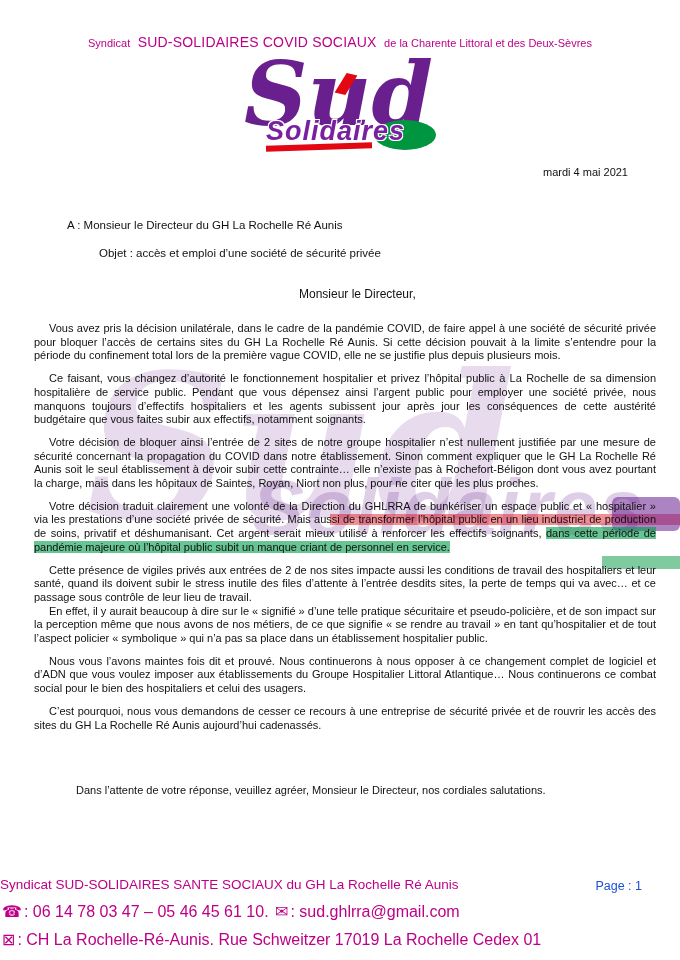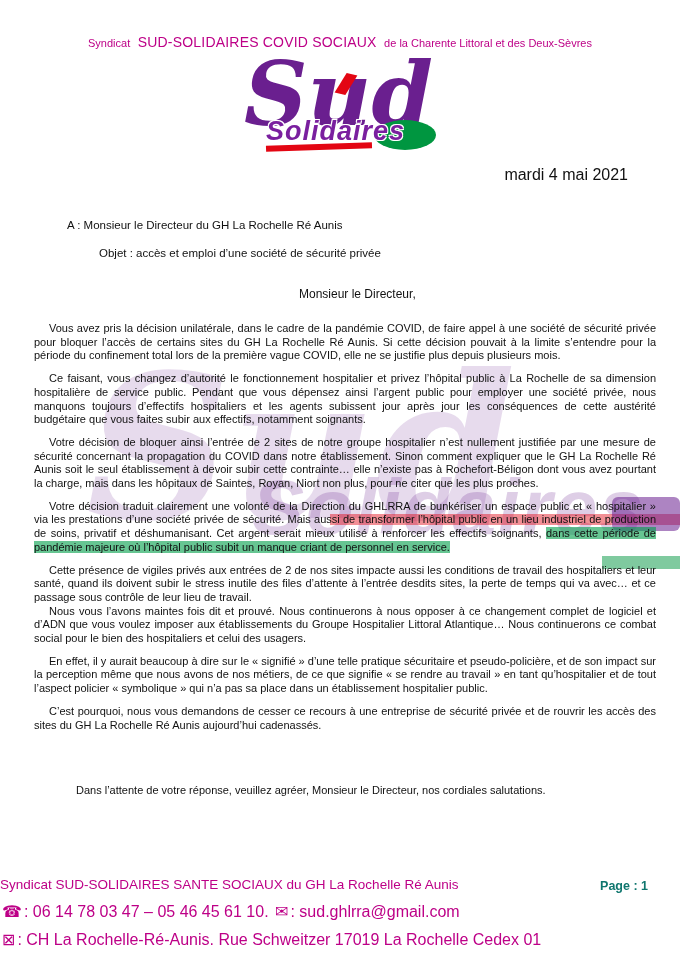--- a/index.html
+++ b/index.html
@@ -42,37 +42,37 @@
   .wm-sol {
     position:absolute; left:252px; top:468px; line-height:1; white-space:nowrap;
     font-size:78px; font-weight:bold; font-style:italic; letter-spacing:2px;
     color:rgba(106,31,143,0.22);
   }
   .wm-red  { position:absolute; left:330px; top:514px; width:350px; height:11px; background:rgba(227,6,19,0.45); }
   .wm-blob { position:absolute; left:612px; top:497px; width:68px; height:34px; background:rgba(106,31,143,0.55); border-radius:6px; }
   .wm-green-tab { position:absolute; left:602px; top:556px; width:78px; height:13px; background:rgba(0,150,64,0.5); }
 
   
-  .date       { position:absolute; top:166px; right:52px; font-size:16px; z-index:1; }
+  .date       { position:absolute; top:166px; right:52px; font-size:11px; z-index:1; }
   .recipient  { position:absolute; top:219px; left:67px;  font-size:11.5px; z-index:1; }
   .subject    { position:absolute; top:247px; left:99px;  font-size:11.5px; z-index:1; }
   .salutation { position:absolute; top:287px; left:299px; font-size:12px; z-index:1; }
 
   
   .letter-body {
     position:absolute; top:322px; left:34px; width:622px; z-index:1;
     font-size:11px; line-height:13.7px; text-align:justify;
   }
   .letter-body p { margin:0 0 9px; text-indent:15px; }
   .letter-body p.mb0 { margin-bottom:0; }
   .hl { background:rgba(0,158,73,0.6); }
   .closing { margin-top:52px !important; text-indent:42px !important; }
 
   
-  .page-num { position:absolute; top:879px; right:32px; font-size:12.5px; font-weight:bold; color:#0f766e; z-index:2; }
+  .page-num { position:absolute; top:879px; right:38px; font-size:12.5px; font-weight:normal; color:#1d4ed8; z-index:2; }
   .footer { position:absolute; top:877px; left:0; right:0; text-align:left; color:#bd0087; z-index:1; }
   .f-org  { font-size:13.5px; margin-bottom:10px; }
   .f-line { font-size:16px; margin-bottom:9px; }
   .f-icon { margin:0 2px; }
 </style>
 </head>
 <body>
 
 <div class="page">
 
@@ -102,22 +102,22 @@
   <div class="recipient">A : Monsieur le Directeur du GH La Rochelle Ré Aunis</div>
   <div class="subject">Objet : accès et emploi d’une société de sécurité privée</div>
   <div class="salutation">Monsieur le Directeur,</div>
 
   <div class="letter-body">
     <p>Vous avez pris la décision unilatérale, dans le cadre de la pandémie COVID, de faire appel à une société de sécurité privée pour bloquer l’accès de certains sites du GH La Rochelle Ré Aunis. Si cette décision pouvait à la limite s’entendre pour la période du confinement total lors de la première vague COVID, elle ne se justifie plus depuis plusieurs mois.</p>
     <p>Ce faisant, vous changez d’autorité le fonctionnement hospitalier et privez l’hôpital public à La Rochelle de sa dimension hospitalière de service public. Pendant que vous dépensez ainsi l’argent public pour employer une société privée, nous manquons toujours d’effectifs hospitaliers et les agents subissent jour après jour les conséquences de cette austérité budgétaire que vous faites subir aux effectifs, notamment soignants.</p>
     <p>Votre décision de bloquer ainsi l’entrée de 2 sites de notre groupe hospitalier n’est nullement justifiée par une mesure de sécurité concernant la propagation du COVID dans notre établissement. Sinon comment expliquer que le GH La Rochelle Ré Aunis soit le seul établissement à devoir subir cette contrainte… elle n’existe pas à Rochefort-Béligon dont vous avez pourtant la charge, mais dans les hôpitaux de Saintes, Royan, Niort non plus, pour ne citer que les plus proches.</p>
     <p><span>Votre décision traduit clairement une volonté de la Direction du GHLRRA de bunkériser un espace public et « hospitalier » via les prestations d’une société privée de sécurité. Mais aussi de transformer l’hôpital public en un lieu industriel de production de soins, privatif et déshumanisant. Cet argent serait mieux utilisé à renforcer les effectifs soignants,</span> <span class="hl">dans cette période de pandémie majeure où l’hôpital public subit un manque criant de personnel en service.</span></p>
     <p class="mb0">Cette présence de vigiles privés aux entrées de 2 de nos sites impacte aussi les conditions de travail des hospitaliers et leur santé, quand ils doivent subir le stress inutile des files d’attente à l’entrée desdits sites, la perte de temps qui va avec… et ce passage sous contrôle de leur lieu de travail.</p>
+    <p>En effet, il y aurait beaucoup à dire sur le « signifié » d’une telle pratique sécuritaire et pseudo-policière, et de son impact sur la perception même que nous avons de nos métiers, de ce que signifie « se rendre au travail » en tant qu’hospitalier et de tout l’aspect policier « symbolique » qui n’a pas sa place dans un établissement hospitalier public.</p>
     <p>Nous vous l’avons maintes fois dit et prouvé. Nous continuerons à nous opposer à ce changement complet de logiciel et d’ADN que vous voulez imposer aux établissements du Groupe Hospitalier Littoral Atlantique… Nous continuerons ce combat social pour le bien des hospitaliers et celui des usagers.</p>
-    <p>En effet, il y aurait beaucoup à dire sur le « signifié » d’une telle pratique sécuritaire et pseudo-policière, et de son impact sur la perception même que nous avons de nos métiers, de ce que signifie « se rendre au travail » en tant qu’hospitalier et de tout l’aspect policier « symbolique » qui n’a pas sa place dans un établissement hospitalier public.</p>
     <p>C’est pourquoi, nous vous demandons de cesser ce recours à une entreprise de sécurité privée et de rouvrir les accès des sites du GH La Rochelle Ré Aunis aujourd’hui cadenassés.</p>
     <p class="closing">Dans l’attente de votre réponse, veuillez agréer, Monsieur le Directeur, nos cordiales salutations.</p>
   </div>
 
   <div class="page-num">Page : 1</div>
   <div class="footer">
     <div class="f-org">Syndicat SUD-SOLIDAIRES SANTE SOCIAUX du GH La Rochelle Ré Aunis</div>
     <div class="f-line">
       <span class="f-icon">☎</span><span>: 06 14 78 03 47 – 05 46 45 61 10.</span>
       <span class="f-icon">✉</span><span>: sud.ghlrra@gmail.com</span>

